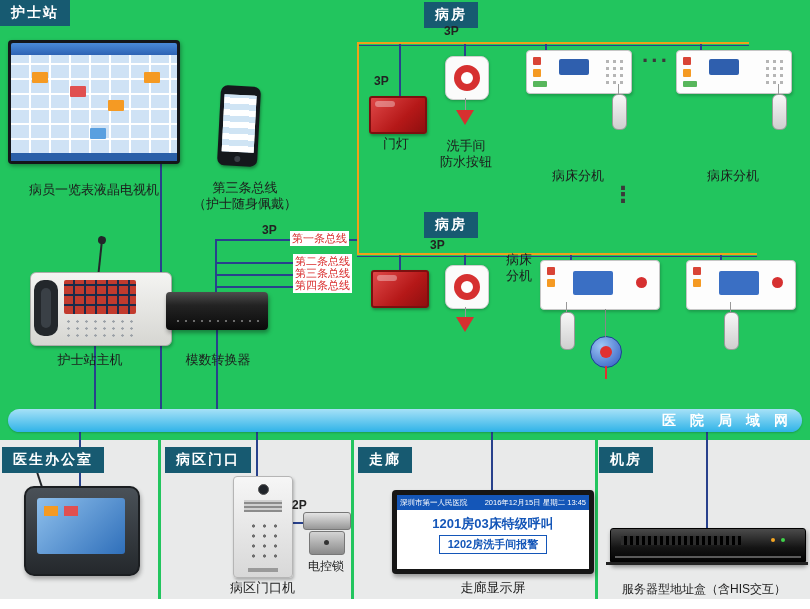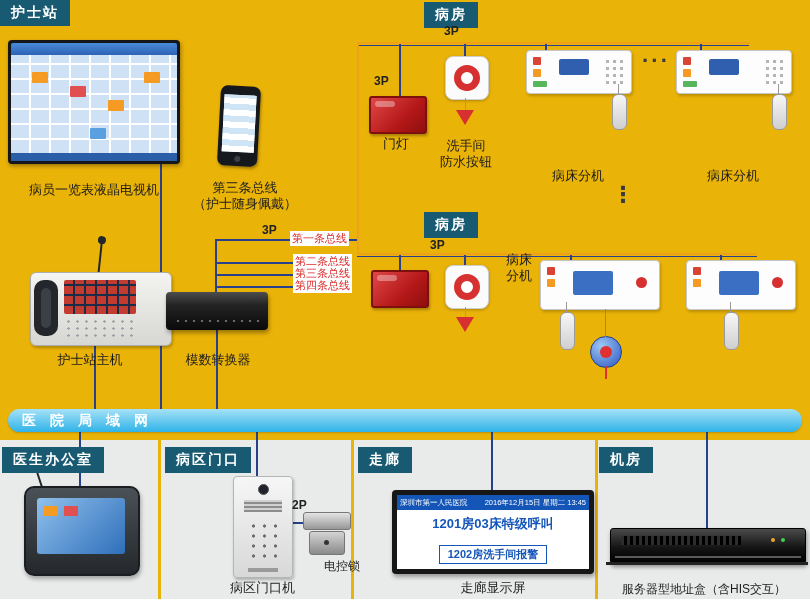--- a/index.html
+++ b/index.html
@@ -1,16 +1,16 @@
 <!DOCTYPE html>
 <html style="--label_bg: #175a71; --lan_a: #a6e1f7; --lan_b: #2fb3e8; --wire_o: #f0a11a; --wire_n: #28418c; --bus_red: #d92b2b; --disp_blue: #1456b8;"><head>
 <meta charset="utf-8">
 <style>
   html,body{margin:0;padding:0;background:#fff;}
-  .stage{position:relative;width:810px;height:599px;background:#eab308;overflow:hidden;
+  .stage{position:relative;width:810px;height:599px;background:#22c55e;overflow:hidden;
          font-family:"Liberation Sans","DejaVu Sans",sans-serif;color:#222;}
 
   
   .sec-label{position:absolute;background:var(--label_bg,#175a71);color:#fff;font-size:14px;
              font-weight:bold;padding:4px 11px;letter-spacing:2px;z-index:3;white-space:nowrap;}
   .cap{position:absolute;font-size:13px;color:#1c1c1c;text-align:center;z-index:3;line-height:1.25;}
   .wire{position:absolute;z-index:1;}
   .wire.o{background:var(--wire_o,#f0a11a);}
   .wire.n{background:var(--wire_n,#28418c);}
   .p3{position:absolute;font-size:12px;font-weight:bold;color:#222;z-index:3;}
@@ -99,21 +99,21 @@
   .pend::after{content:"";position:absolute;left:14px;top:29px;width:2px;height:13px;background:#e03030;}
   .pend .core{position:absolute;left:9px;top:9px;width:12px;height:12px;border-radius:50%;background:#e03030;}
 
   .dots-h{position:absolute;left:634px;top:48px;width:44px;text-align:center;font-size:22px;
           font-weight:bold;color:#3a3a3a;z-index:3;letter-spacing:2px;}
   .dots-v{position:absolute;left:612px;top:182px;font-size:22px;font-weight:bold;color:#3a3a3a;z-index:3;}
 
   
   .lan{position:absolute;left:8px;top:409px;width:794px;height:23px;border-radius:12px;z-index:2;
        background:linear-gradient(var(--lan_a,#a6e1f7),var(--lan_b,#2fb3e8));
-       color:#fff;font-size:14px;font-weight:bold;text-align:left;line-height:23px;
+       color:#fff;font-size:14px;font-weight:bold;text-align:right;line-height:23px;
        letter-spacing:14px;text-indent:14px;box-shadow:0 1px 2px rgba(0,0,0,.2);}
 
   
   .panel{position:absolute;top:440px;height:169px;background:#e9eaea;z-index:0;}
   .pan1{left:0;width:158px;} .pan2{left:161px;width:190px;}
   .pan3{left:354px;width:241px;} .pan4{left:598px;width:212px;}
   .strip{position:absolute;left:0;top:600px;width:810px;height:9px;background:#b5e3f4;z-index:4;}
 
   .dmic{position:absolute;left:38px;top:464px;width:2px;height:28px;background:#23262a;
         transform:rotate(-18deg);z-index:2;}
@@ -145,21 +145,21 @@
   .lock-body::after{content:"";position:absolute;left:14px;top:8px;width:5px;height:5px;
         border-radius:50%;background:#333;}
 
   .cdisp{position:absolute;left:392px;top:490px;width:202px;height:84px;background:#161616;
         border-radius:4px;z-index:2;box-shadow:1px 3px 4px rgba(0,0,0,.35);}
   .cd-screen{position:absolute;left:5px;right:5px;top:5px;bottom:5px;background:#fff;
         display:flex;flex-direction:column;overflow:hidden;}
   .cd-head{height:15px;background:var(--disp_blue,#1456b8);color:#fff;font-size:7.5px;
         display:flex;justify-content:space-between;align-items:center;padding:0 3px;white-space:nowrap;}
   .cd-a1{color:var(--disp_blue,#1456b8);font-size:13px;font-weight:bold;text-align:center;margin-top:5px;}
-  .cd-a2{display:table;margin:12px auto 0;border:1px solid var(--disp_blue,#1456b8);
+  .cd-a2{display:table;margin:2px auto 0;border:1px solid var(--disp_blue,#1456b8);
         color:var(--disp_blue,#1456b8);font-size:11px;font-weight:bold;padding:1px 8px;}
 
   .server{position:absolute;left:610px;top:528px;width:194px;height:34px;border-radius:3px;z-index:2;
         background:linear-gradient(#4b4b4b,#141414 55%,#000);border:1px solid #000;
         box-shadow:1px 3px 4px rgba(0,0,0,.4);}
   .server .vents{position:absolute;left:10px;top:7px;width:120px;height:9px;
         background:repeating-linear-gradient(90deg,#2d2d2d 0 3px,#000 3px 6px);}
   .server .led1{position:absolute;right:20px;top:9px;width:4px;height:4px;border-radius:50%;background:#3fd34a;}
   .server .led2{position:absolute;right:30px;top:9px;width:4px;height:4px;border-radius:50%;background:#f5a623;}
   .server .bar{position:absolute;left:4px;right:4px;bottom:5px;height:2px;background:#5a5a5a;}
@@ -333,21 +333,21 @@
   <div class="doorp">
     <div class="cam"></div>
     <div class="grille"></div>
     <div class="pad"></div>
     <div class="slot"></div>
   </div>
   <div class="p3" style="left:292px;top:498px">2P</div>
   <div class="wire n" style="left:291px;top:522px;width:14px;height:2px"></div>
   <div class="lock-plate"></div>
   <div class="lock-body"></div>
-  <div class="cap small" style="left:312px;top:559px;width:60px">电控锁</div>
+  <div class="cap small" style="left:296px;top:559px;width:60px">电控锁</div>
   <div class="cap" style="left:205px;top:580px;width:115px">病区门口机</div>
 
   <div class="cdisp">
     <div class="cd-screen">
       <div class="cd-head">
         <span>深圳市第一人民医院</span>
         <span>2016年12月15日 星期二 13:45</span>
       </div>
       <div class="cd-a1">1201房03床特级呼叫</div>
       <div class="cd-a2">1202房洗手间报警</div>

